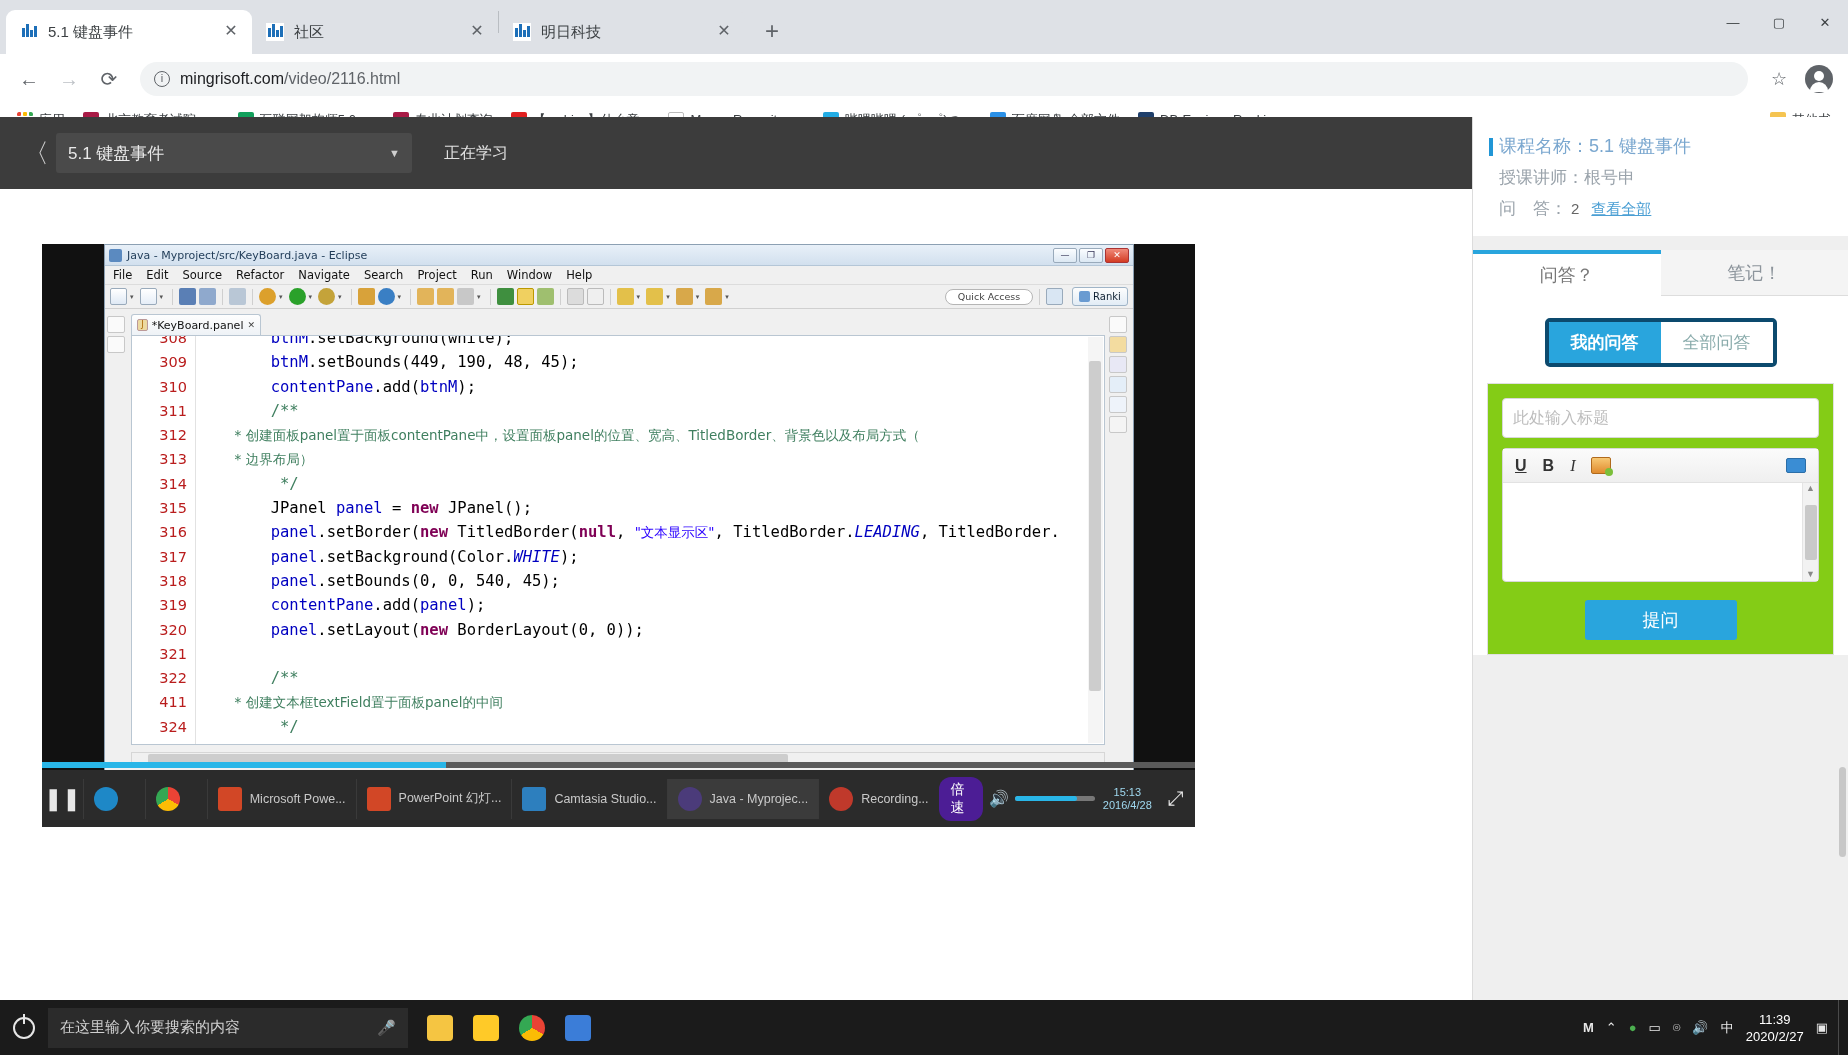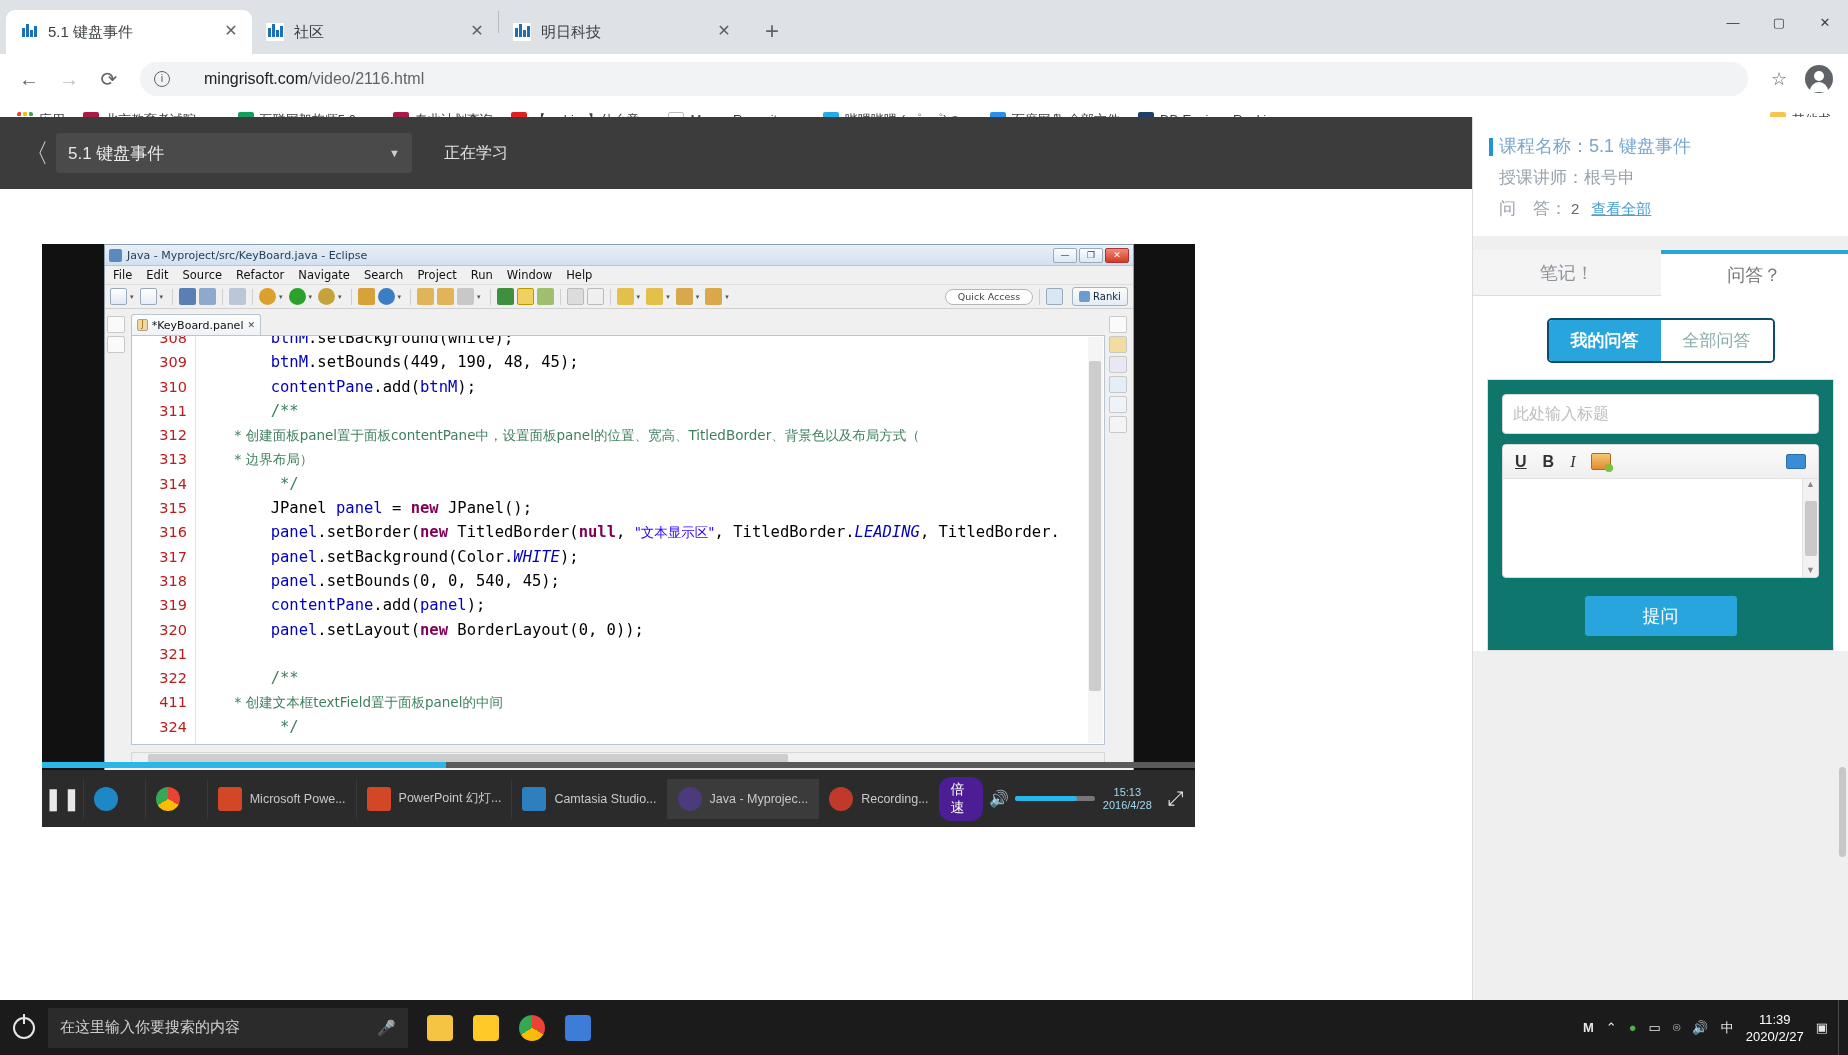--- a/index.html
+++ b/index.html
@@ -29,21 +29,21 @@
   .mr-bars i { display:block; width:3px; background:#1d6fb8; }
 
   .omnibar { height:50px; background:#fff; display:flex; align-items:center; padding:0 12px; gap:6px; }
   .navbtn { width:34px; height:34px; border-radius:50%; display:flex; align-items:center; justify-content:center;
             color:#5f6368; font-size:20px; }
   .navbtn.dim { color:#bdc1c6; }
   .urlbox { flex:1; height:34px; background:#f1f3f4; border-radius:17px; display:flex; align-items:center;
             padding:0 14px; gap:10px; font-size:16px; color:#202124; margin:0 8px; }
   .urlbox .info { width:16px; height:16px; border:1.5px solid #5f6368; border-radius:50%; font-size:11px;
                   line-height:13px; text-align:center; color:#5f6368; flex:0 0 16px; }
-  .urlhost { color:#202124;margin-left:24px; }
+  .urlhost { color:#202124; }
   .urlpath { color:#5f6368; }
   .star { color:#5f6368; font-size:18px; }
   .avatarBtn { width:28px; height:28px; border-radius:50%; background:#5f6368; position:relative; }
   .avatarBtn::before { content:""; position:absolute; left:9px; top:6px; width:10px; height:10px; border-radius:50%; background:#fff; }
   .avatarBtn::after { content:""; position:absolute; left:5px; top:17px; width:18px; height:10px; border-radius:9px 9px 0 0; background:#fff; }
 
   .bookmarks { height:32px; background:#fff; display:flex; align-items:center; padding:0 10px; gap:4px;
                font-size:13px; color:#3c4043; border-bottom:1px solid #dadce0; position:relative; }
   .bm { display:flex; align-items:center; gap:6px; padding:3px 7px; border-radius:4px; white-space:nowrap; max-width:168px; overflow:hidden;}
   .bm .lbl { overflow:hidden; text-overflow:ellipsis; white-space:nowrap; }
@@ -153,26 +153,26 @@
   .qcount { color:#666; font-size:15px; margin-left:4px;}
   .spacer { height:14px; }
 
   .tabsbox { background:#fff; }
   .tabrow { display:flex; height:46px; }
   .rtab { flex:1; display:flex; align-items:center; justify-content:center; font-size:18px; color:#8d959c;
           background:#f4f4f4; border-bottom:1px solid #ddd;}
   .rtab.active { background:#fff; color:#777; border-top:4px solid #29a5dd; border-bottom:none; }
 
   .segwrap { display:flex; justify-content:center; padding:22px 0 12px 0; background:#fff;}
-  .seg { display:flex; border:2px solid #0c4a6e; border-radius:5px; overflow:hidden; }
+  .seg { display:flex; border:4px solid #0c4a6e; border-radius:5px; overflow:hidden; }
   .seg div { padding:9px 22px; font-size:17px; }
   .seg .on { background:#29a5dd; color:#fff; font-weight:bold; }
   .seg .off { background:#fff; color:#8aa; }
 
-  .formcard { margin:4px 14px 0 14px; background:#0f766e; border:1px solid #e0e0e0; padding:14px; }
+  .formcard { margin:4px 14px 0 14px; background:#84cc16; border:1px solid #e0e0e0; padding:14px; }
   .titleinput { width:100%; height:40px; border:1px solid #d8d8d8; border-radius:4px; background:#fff;
                 padding:0 10px; font-size:16px; color:#bdbdbd; display:flex; align-items:center;}
   .editorbox { margin-top:10px; border:1px solid #d8d8d8; border-radius:4px; background:#fff; }
   .etoolbar { height:34px; background:linear-gradient(#fbfbfb,#efefef); border-bottom:1px solid #e2e2e2;
               display:flex; align-items:center; gap:16px; padding:0 12px; font-size:16px; color:#333; }
   .etoolbar .sp { margin-left:auto; }
   .imgico { width:20px; height:17px; background:linear-gradient(#f7c873,#e08b2e); border:1px solid #b06a1c;
             border-radius:2px; position:relative; }
   .imgico::after{ content:""; position:absolute; right:-3px; bottom:-3px; width:8px; height:8px; background:#7bbf3a; border-radius:50%;}
   .monico { width:20px; height:15px; background:#3a8dd4; border:1px solid #2b6ea8; border-radius:2px; }
@@ -530,22 +530,22 @@
         <div class="rrow sub">
           <span>问　答：</span>
           <span class="qcount">2</span>
           <span class="qlink">查看全部</span>
         </div>
       </div>
       <div class="spacer"></div>
 
       <div class="tabsbox">
         <div class="tabrow">
+          <div class="rtab active">问答？</div>
           <div class="rtab">笔记！</div>
-          <div class="rtab active">问答？</div>
         </div>
 
         <div class="segwrap">
           <div class="seg">
             <div class="on">我的问答</div>
             <div class="off">全部问答</div>
           </div>
         </div>
 
         <div class="formcard">

